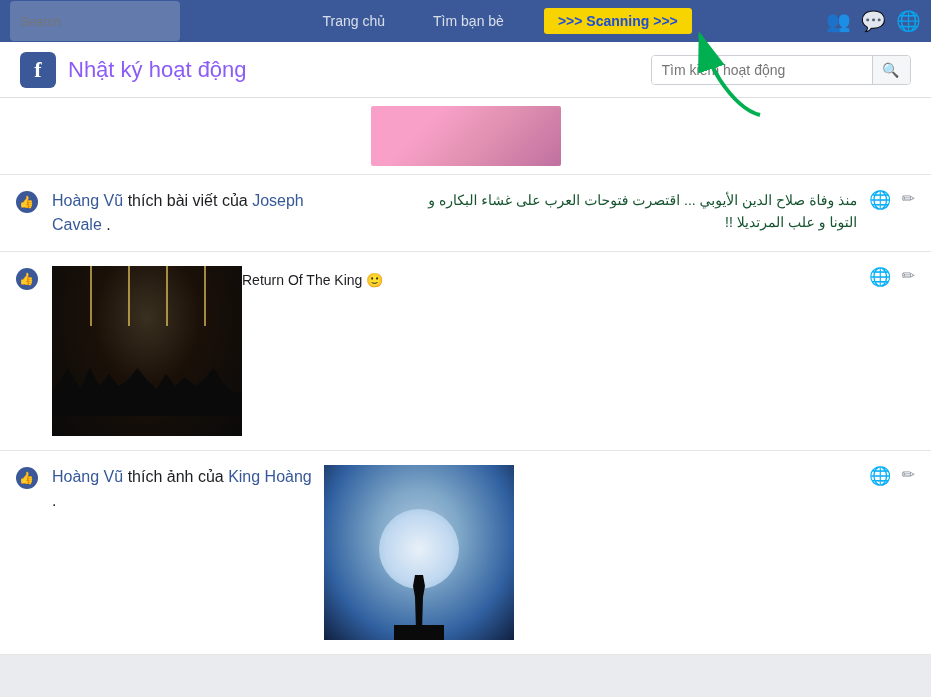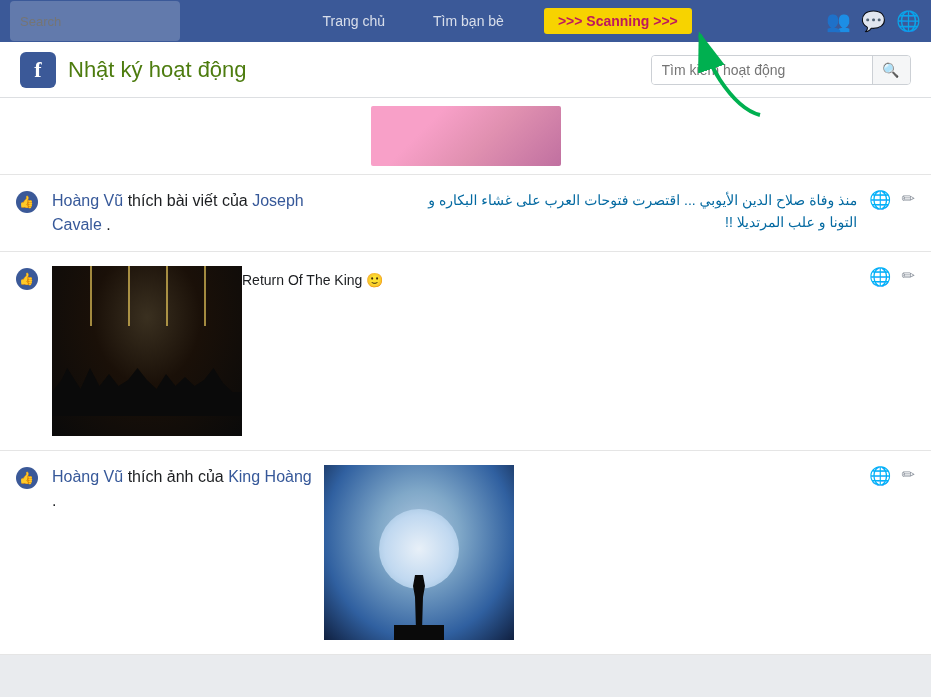--- a/index.html
+++ b/index.html
@@ -37,21 +37,21 @@
     }
     .nav-link {
       color: rgba(255,255,255,0.8);
       font-size: 14px;
       text-decoration: none;
       cursor: pointer;
       padding: 0 8px;
     }
     .scanning-btn {
       background: #f7d300;
-      color: #be185d;
+      color: #1d4ed8;
       font-weight: bold;
       font-size: 14px;
       border: none;
       border-radius: 3px;
       padding: 5px 14px;
       cursor: pointer;
     }
     .nav-right {
       display: flex;
       align-items: center;
@@ -87,21 +87,21 @@
       display: flex;
       align-items: center;
       justify-content: center;
       color: white;
       font-weight: bold;
       font-size: 22px;
       font-family: Georgia, serif;
     }
     .page-title {
       font-size: 22px;
-      color: #4d7c0f;
+      color: #8b5cf6;
       font-weight: normal;
     }
     .search-area {
       display: flex;
       align-items: center;
       border: 1px solid #ccd0d5;
       border-radius: 4px;
       overflow: hidden;
       background: white;
     }
@@ -327,21 +327,21 @@
   <div class="like-icon-wrap">
     <div class="like-icon">👍</div>
   </div>
   <div class="entry-left">
     <a>Hoàng Vũ</a>
     <span> thích bài viết của </span>
     <a>Joseph Cavale</a>
     <span>.</span>
   </div>
   <div class="entry-middle">
-    <div style="direction:rtl; text-align:right; font-size:14px; color:#0369a1; line-height:1.6;">منذ وفاة صلاح الدين الأيوبي ... اقتصرت فتوحات العرب على غشاء البكاره و<br>التونا و علب المرتديلا !!</div>
+    <div style="direction:rtl; text-align:right; font-size:14px; color:#14532d; line-height:1.6;">منذ وفاة صلاح الدين الأيوبي ... اقتصرت فتوحات العرب على غشاء البكاره و<br>التونا و علب المرتديلا !!</div>
   </div>
   <div class="entry-right">
     <span class="globe-icon">🌐</span>
     <span class="pencil-icon">✏</span>
   </div>
 </div>
 
 <div class="activity-entry" style="align-items:flex-start;">
   <div class="like-icon-wrap">
     <div class="like-icon">👍</div>

